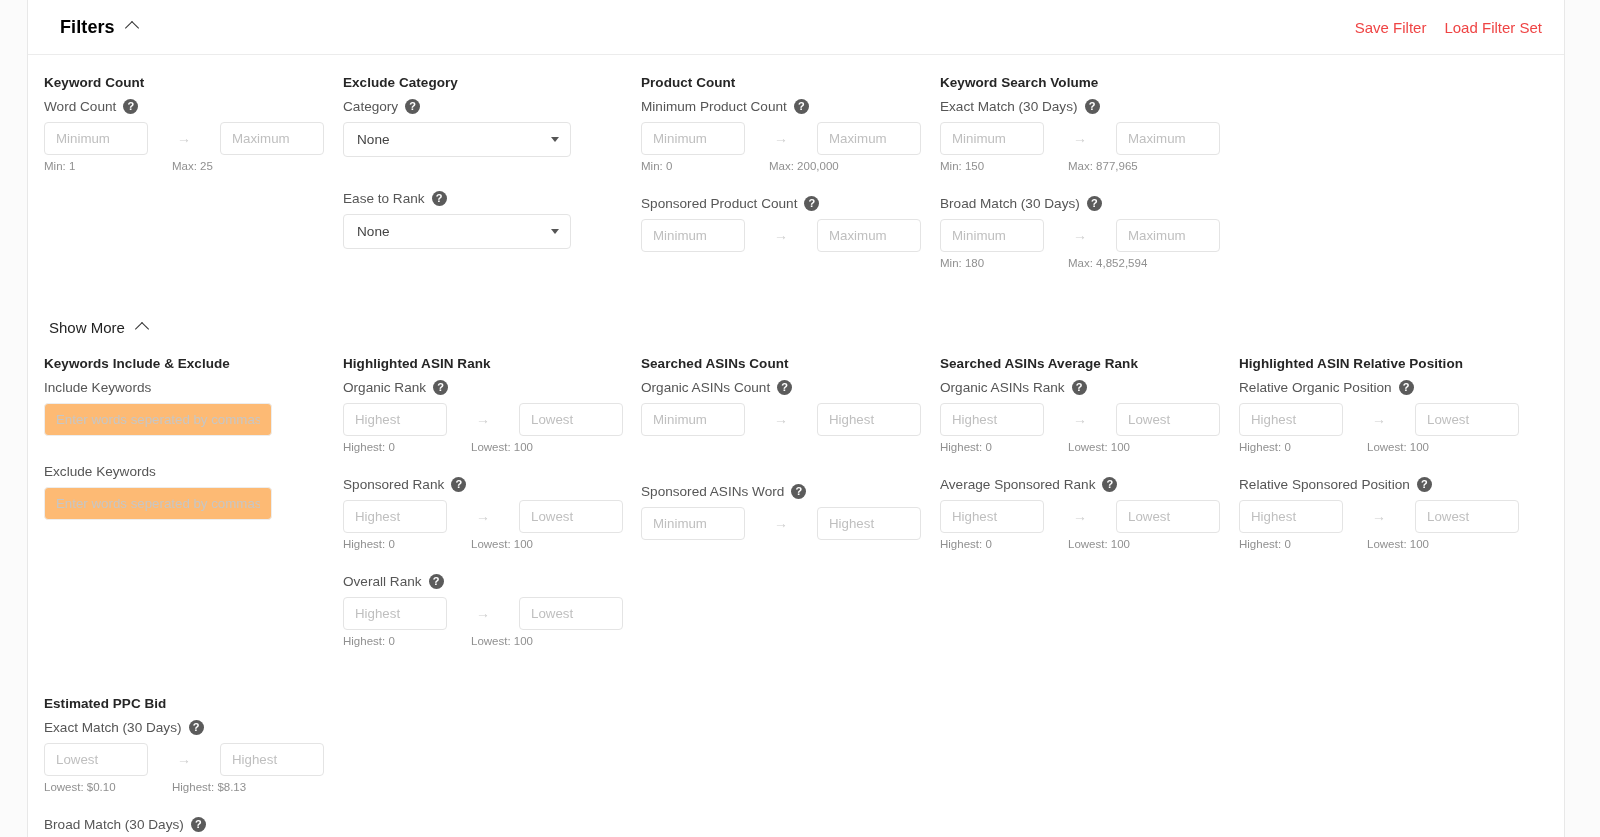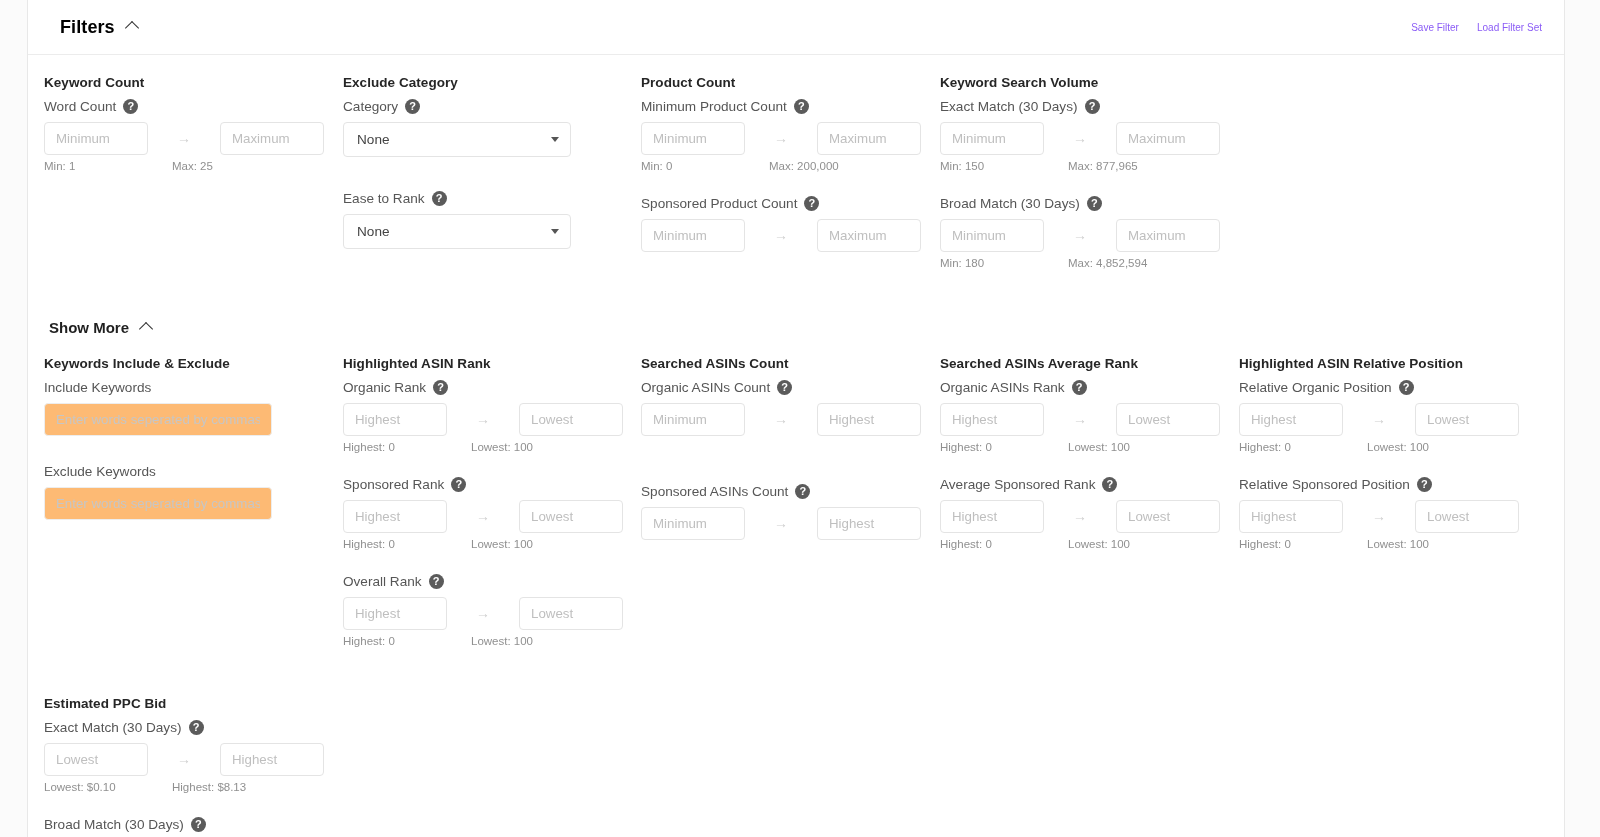--- a/index.html
+++ b/index.html
@@ -57,22 +57,22 @@
     border-top: 1.6px solid #333;
     transform: rotate(45deg);
   }
   .header-actions {
     margin-left: auto;
     display: flex;
     align-items: center;
     gap: 18px;
   }
   .header-link {
-    font-size: 10px;
-    color: #8b5cf6;
+    font-size: 15px;
+    color: #ef4444;
     cursor: pointer;
     white-space: nowrap;
   }
   
   .card-body { padding: 0 16px; }
 
   .grid {
     display: flex;
     align-items: flex-start;
   }
@@ -195,21 +195,21 @@
   .kw-inp::placeholder { color: #c6c6c6; }
 
   
   .showmore-row {
     display: flex;
     align-items: center;
     padding: 0 0 0 5px;
   }
   .showmore-title {
     font-size: 15px;
-    font-weight: bold;
+    font-weight: normal;
     color: #1f1f1f;
   }
 </style>
 </head>
 <body>
 
 <div class="page">
   <div class="card">
 
     <div class="card-header">
@@ -427,21 +427,21 @@
             </div>
             <div class="range-row">
               <input class="inp" type="text" placeholder="Minimum" style="">
               <span class="arrow">→</span>
               <input class="inp" type="text" placeholder="Highest" style="">
             </div>
           </div>
 
           <div class="field-block" style="margin-top:48px;">
             <div class="field-label">
-              <span>Sponsored ASINs Count</span>
+              <span>Sponsored ASINs Word</span>
               <span class="help">?</span>
             </div>
             <div class="range-row">
               <input class="inp" type="text" placeholder="Minimum" style="">
               <span class="arrow">→</span>
               <input class="inp" type="text" placeholder="Highest" style="">
             </div>
           </div>
         </div>
 

